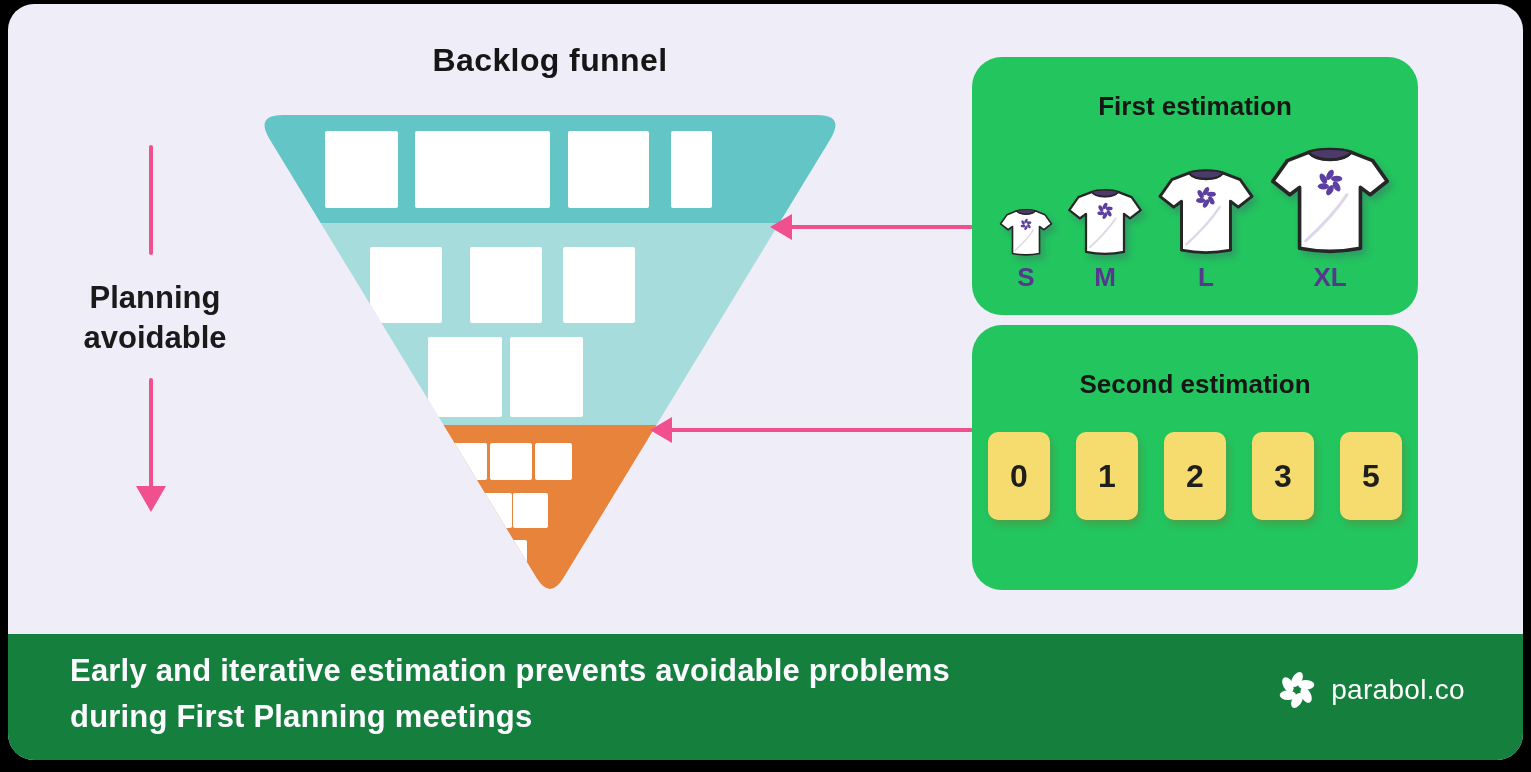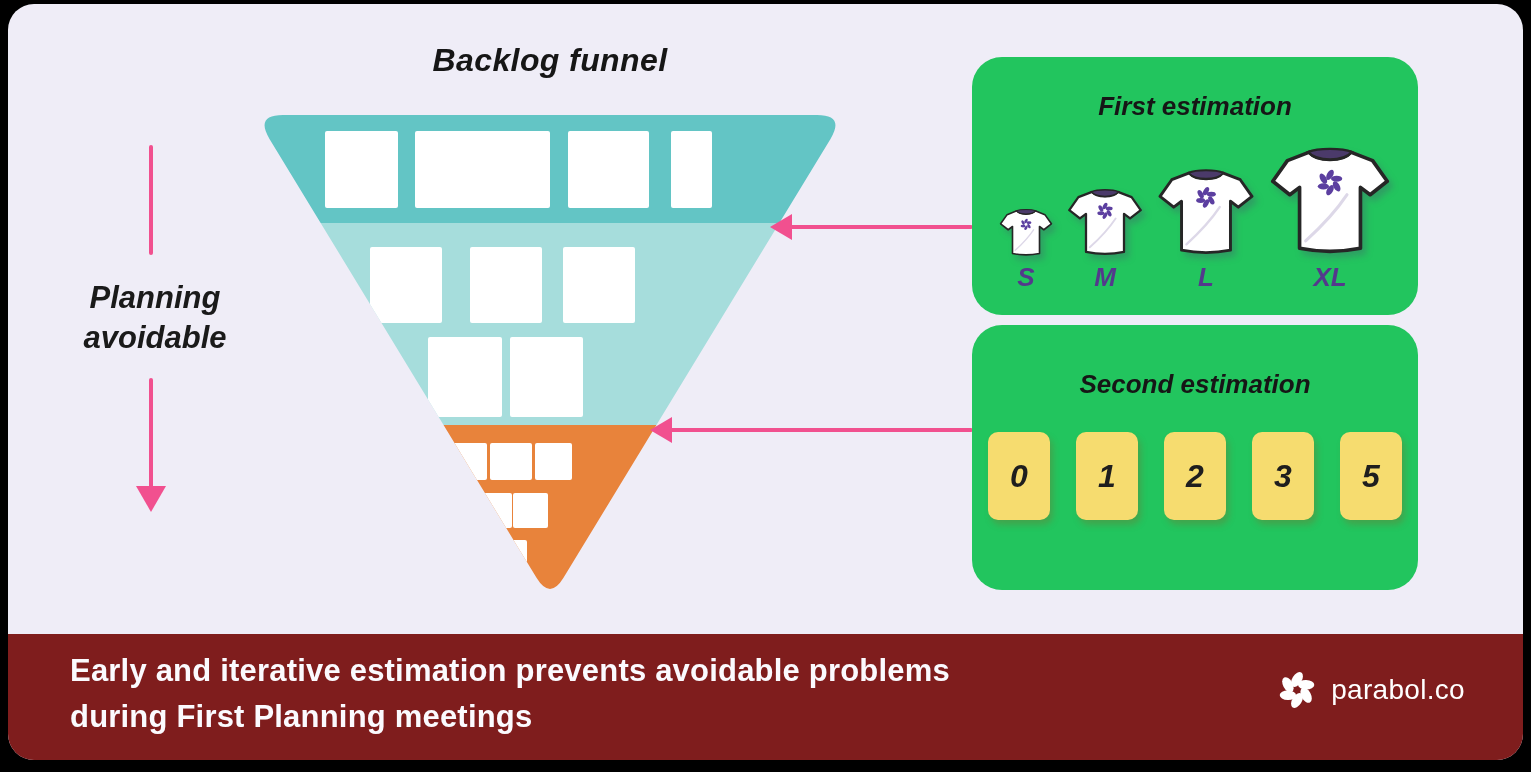--- a/index.html
+++ b/index.html
@@ -5,21 +5,21 @@
   html,body{margin:0;padding:0;}
   body{
     width:1531px;height:772px;position:relative;background:#000;
     font-family:"Liberation Sans", sans-serif;overflow:hidden;
   }
   .sheet{
     position:absolute;left:8px;top:4px;width:1515px;height:756px;
     border-radius:26px;background:#EFEDF7;overflow:hidden;
   }
   
-  .stage{position:absolute;left:-8px;top:-4px;width:1354px;height:772px;font-style:italic;}
+  .stage{position:absolute;left:-8px;top:-4px;width:1354px;height:772px;}
 
   .page-title{
     position:absolute;left:300px;top:42px;width:500px;text-align:center;
     font-size:32px;font-weight:700;color:#161616;letter-spacing:.4px;
   }
 
   
   .funnel-clip{
     position:absolute;left:0;top:0;width:1531px;height:772px;
     clip-path:path('M283 115 L817 115 Q845 115 830.5 138.9 L563.5 577.8 Q550 600 536.5 577.8 L269.5 138.9 Q255 115 283 115 Z');
@@ -70,21 +70,21 @@
 
   .nums-row{display:flex;justify-content:center;gap:26px;margin-top:32px;}
   .num-card{
     width:62px;height:88px;background:#F6DC6F;border-radius:10px;
     display:flex;align-items:center;justify-content:center;
     font-size:32px;font-weight:700;color:#1E1E1E;
     box-shadow:3px 5px 6px rgba(125,105,45,.35);
   }
 
   
-  .footer{position:absolute;left:0;bottom:0;width:100%;height:126px;background:#7f1d1d;}
+  .footer{position:absolute;left:0;bottom:0;width:100%;height:126px;background:#15803d;}
   .headline{
     position:absolute;left:62px;top:14px;
     font-size:31px;font-weight:700;line-height:46px;color:#FBFAFE;letter-spacing:.2px;
   }
   .headline span{display:block;}
   .brand{position:absolute;right:58px;top:34px;display:flex;align-items:center;gap:12px;}
   .brand-text{font-size:28px;font-weight:500;color:#FFFFFF;letter-spacing:.3px;}
 </style>
 </head>
 <body>

